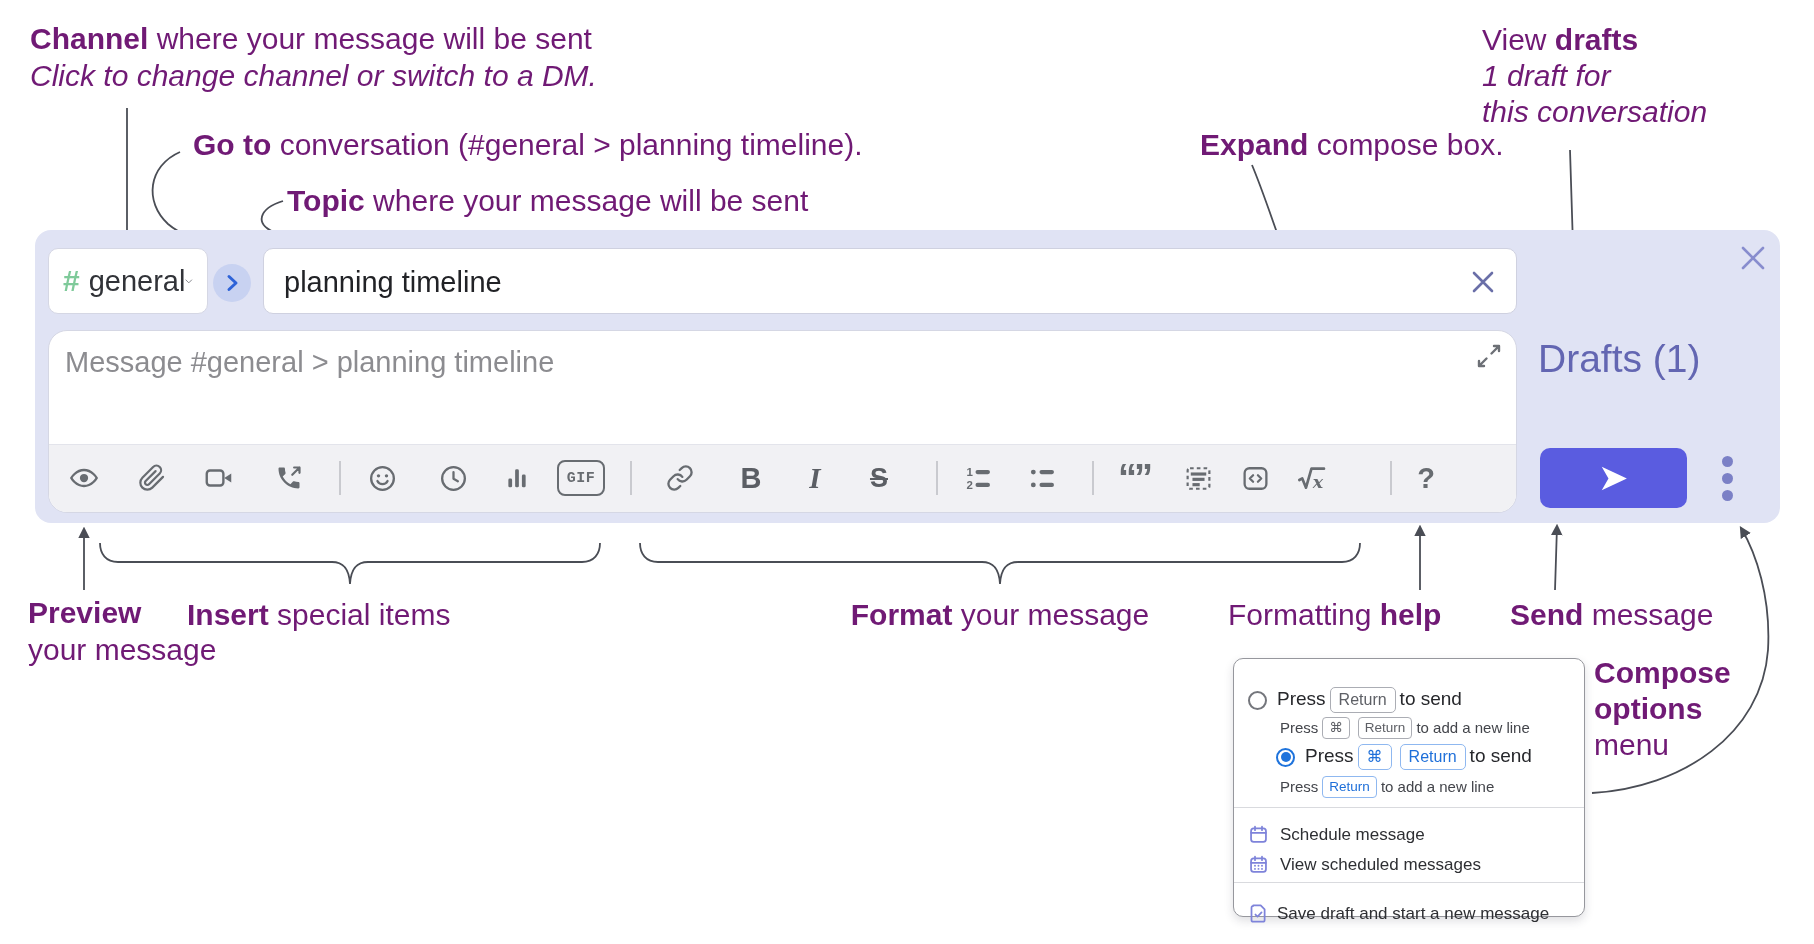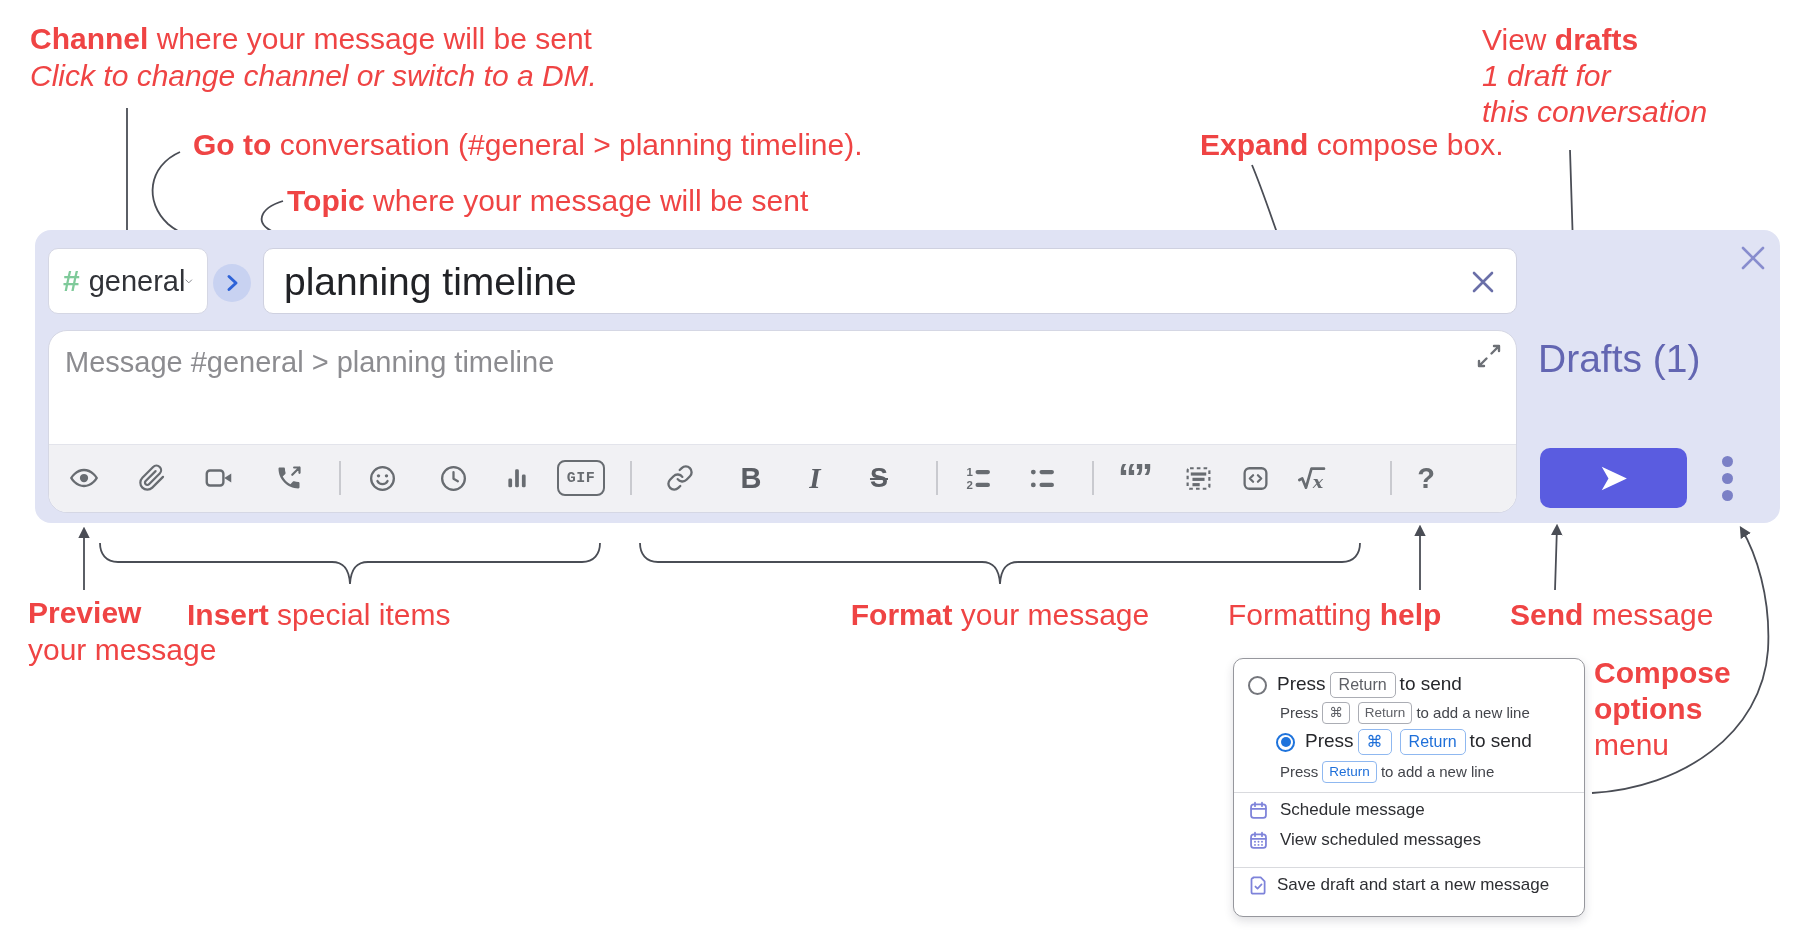--- a/index.html
+++ b/index.html
@@ -1,33 +1,33 @@
 <!DOCTYPE html>
 <html><head>
 <meta charset="utf-8">
 <style>
   html,body{margin:0;padding:0;background:#ffffff;}
   body{width:1814px;height:944px;position:relative;overflow:hidden;
        font-family:"Liberation Sans","DejaVu Sans",sans-serif;color:#363a4e;}
   .abs{position:absolute;}
-  .note{font-size:30px;line-height:37px;color:#ef4444;white-space:nowrap;}
+  .note{font-size:30px;line-height:37px;color:#701a75;white-space:nowrap;}
   .note b{font-weight:700;}
   .note .it{font-style:italic;}
   
   .compose{left:35px;top:230px;width:1745px;height:293px;background:#e0e3f4;border-radius:16px;}
   .chip{left:48px;top:248px;width:160px;height:66px;background:#fff;border:1px solid #d5d7e4;
         border-radius:10px;display:flex;align-items:center;padding:0 14px;box-sizing:border-box;}
   .chip .hash{color:#7fca9a;font-weight:700;font-size:30px;margin-right:9px;}
   .chip .chname{color:#313338;font-size:29px;flex:1;}
   .goto{left:213px;top:264px;width:38px;height:38px;border-radius:50%;background:#c8d2f1;
         display:flex;align-items:center;justify-content:center;}
   .topicbox{left:263px;top:248px;width:1254px;height:66px;background:#fff;border:1px solid #cfd1e0;
         border-radius:10px;box-sizing:border-box;}
   .topicbox input{position:absolute;left:18px;top:0;width:1170px;height:64px;border:none;outline:none;
-        font-family:inherit;font-size:39px;color:#212226;background:transparent;}
+        font-family:inherit;font-size:29px;color:#212226;background:transparent;}
   .clearx{position:absolute;right:20px;top:20px;width:26px;height:26px;cursor:pointer;}
   .closex{left:1738px;top:243px;width:30px;height:30px;cursor:pointer;}
   .msgwrap{left:48px;top:330px;width:1469px;height:183px;background:#fff;border:1px solid #d5d7e4;
         border-radius:19px;box-sizing:border-box;overflow:hidden;}
   .msgarea{position:absolute;left:0;top:0;right:0;height:115px;}
   .placeholder{position:absolute;left:16px;top:15px;font-size:29px;color:#8c8c90;}
   .expandbtn{position:absolute;right:13px;top:11px;width:28px;height:28px;cursor:pointer;}
   .toolbar{position:absolute;left:0;bottom:0;right:0;height:67px;background:#f1f1f4;border-top:1px solid #e3e4eb;}
   .tbtn{position:absolute;top:16px;width:34px;height:34px;display:flex;align-items:center;
         justify-content:center;cursor:pointer;color:#686c71;}
@@ -42,33 +42,33 @@
           align-items:center;justify-content:center;font-size:15px;font-weight:700;letter-spacing:.5px;}
   .drafts{left:1538px;top:337px;font-size:39px;color:#6366b2;cursor:pointer;}
   .sendbtn{left:1540px;top:448px;width:147px;height:60px;background:#5a5ce0;border-radius:10px;
         display:flex;align-items:center;justify-content:center;cursor:pointer;}
   .kebab{left:1712px;top:450px;width:30px;height:56px;display:flex;flex-direction:column;
         align-items:center;justify-content:center;gap:6px;cursor:pointer;}
   .kebab i{width:11px;height:11px;border-radius:50%;background:#7b80c6;}
   
   .menu{left:1233px;top:658px;width:352px;height:259px;background:#fff;border:1.5px solid #96979d;
         border-radius:10px;box-sizing:border-box;box-shadow:0 4px 10px rgba(40,40,60,.15);
-        padding-top:12px;font-size:19px;color:#26272b;}
+        padding-top:27px;font-size:19px;color:#26272b;}
   .mrow{display:flex;align-items:center;padding:0 14px;height:28px;gap:10px;}
   .msub{padding-left:46px;height:27px;display:flex;align-items:center;font-size:15px;color:#43454b;}
   .radio{width:19px;height:19px;border:2px solid #74767c;border-radius:50%;box-sizing:border-box;flex:none;}
   .radio.sel{border-color:#1e73dc;position:relative;}
   .radio.sel:after{content:"";position:absolute;left:2.5px;top:2.5px;width:10px;height:10px;
         border-radius:50%;background:#1e73dc;}
   .key{display:inline-block;border:1px solid #abadb4;border-radius:5px;padding:0 8px;line-height:24px;
         font-size:16px;color:#5e6066;background:#fff;margin:0 4px;}
   .key.sm{line-height:20px;font-size:13.5px;padding:0 6px;border-radius:4px;}
   .key.blue{border-color:#8fb8f0;color:#1e6fd9;}
   .mdiv{height:1px;background:#d9dade;margin:7px 0;}
-  .mitem{display:flex;align-items:flex-start;gap:11px;padding:0 14px;height:30px;font-size:17px;
+  .mitem{display:flex;align-items:flex-end;gap:11px;padding:0 14px;height:30px;font-size:17px;
         color:#2e2f33;cursor:pointer;}
   .mitem svg{flex:none;color:#7e83da;}
   .overlay{left:0;top:0;pointer-events:none;}
 </style>
 </head>
 <body>
 
 <svg class="abs overlay" width="1814" height="944" viewBox="0 0 1814 944">
   <defs>
     <marker id="arr" viewBox="0 0 10 10" refX="8" refY="5" markerWidth="6.5" markerHeight="6.5" orient="auto">

